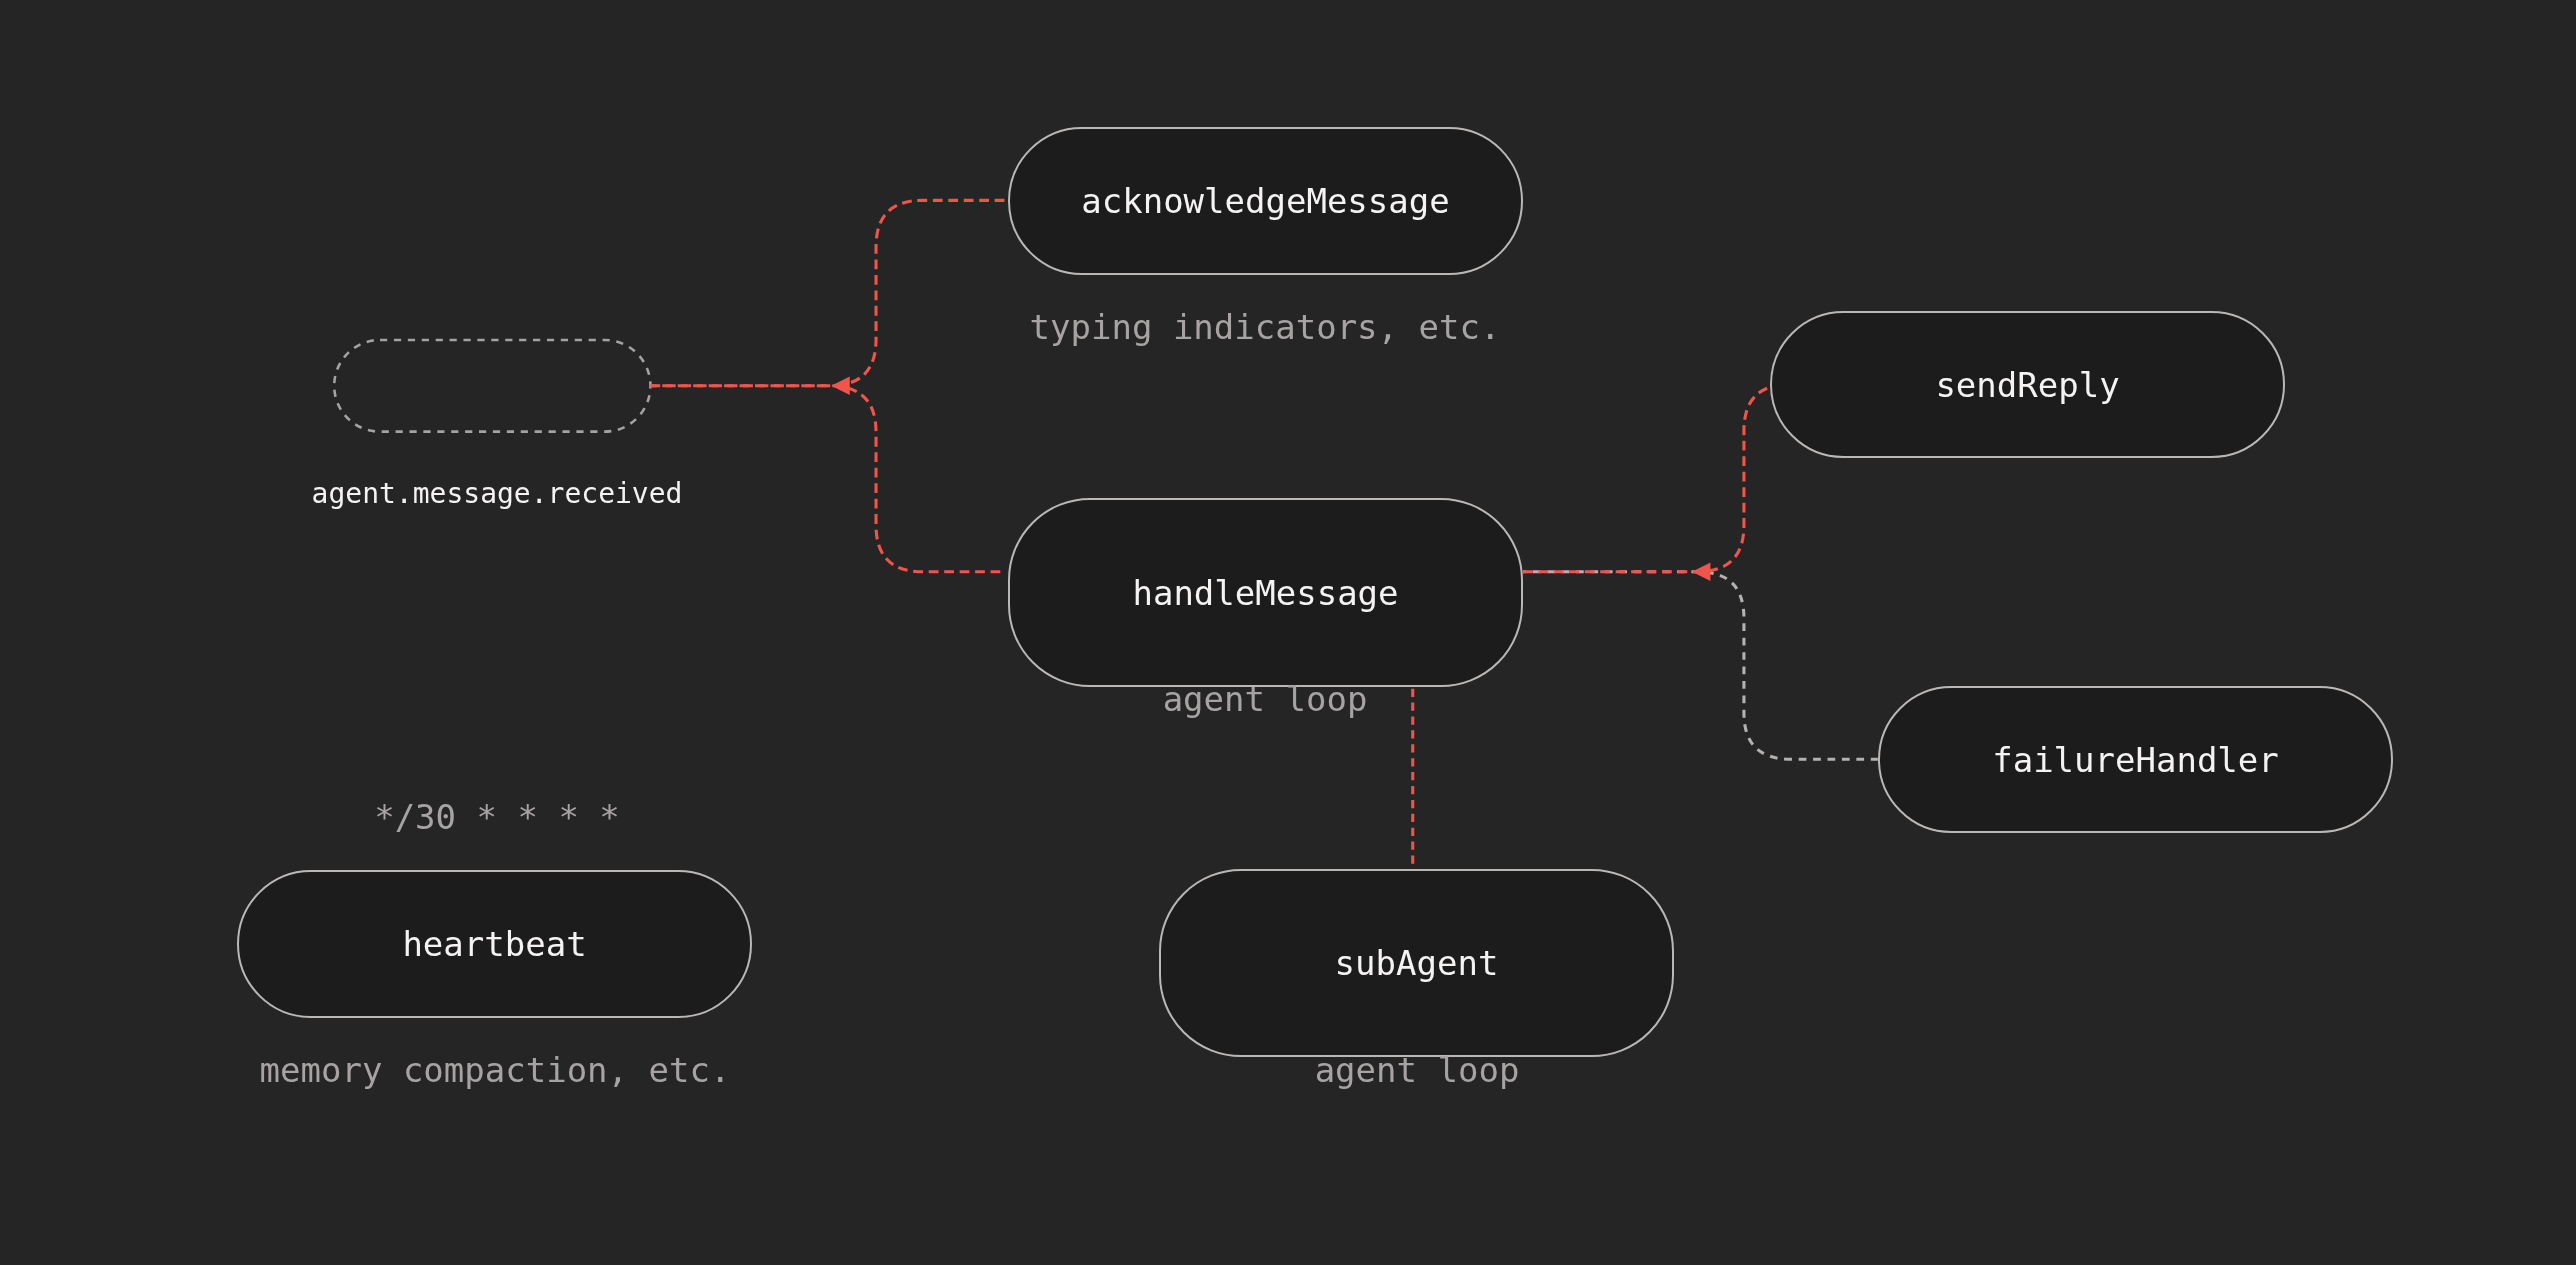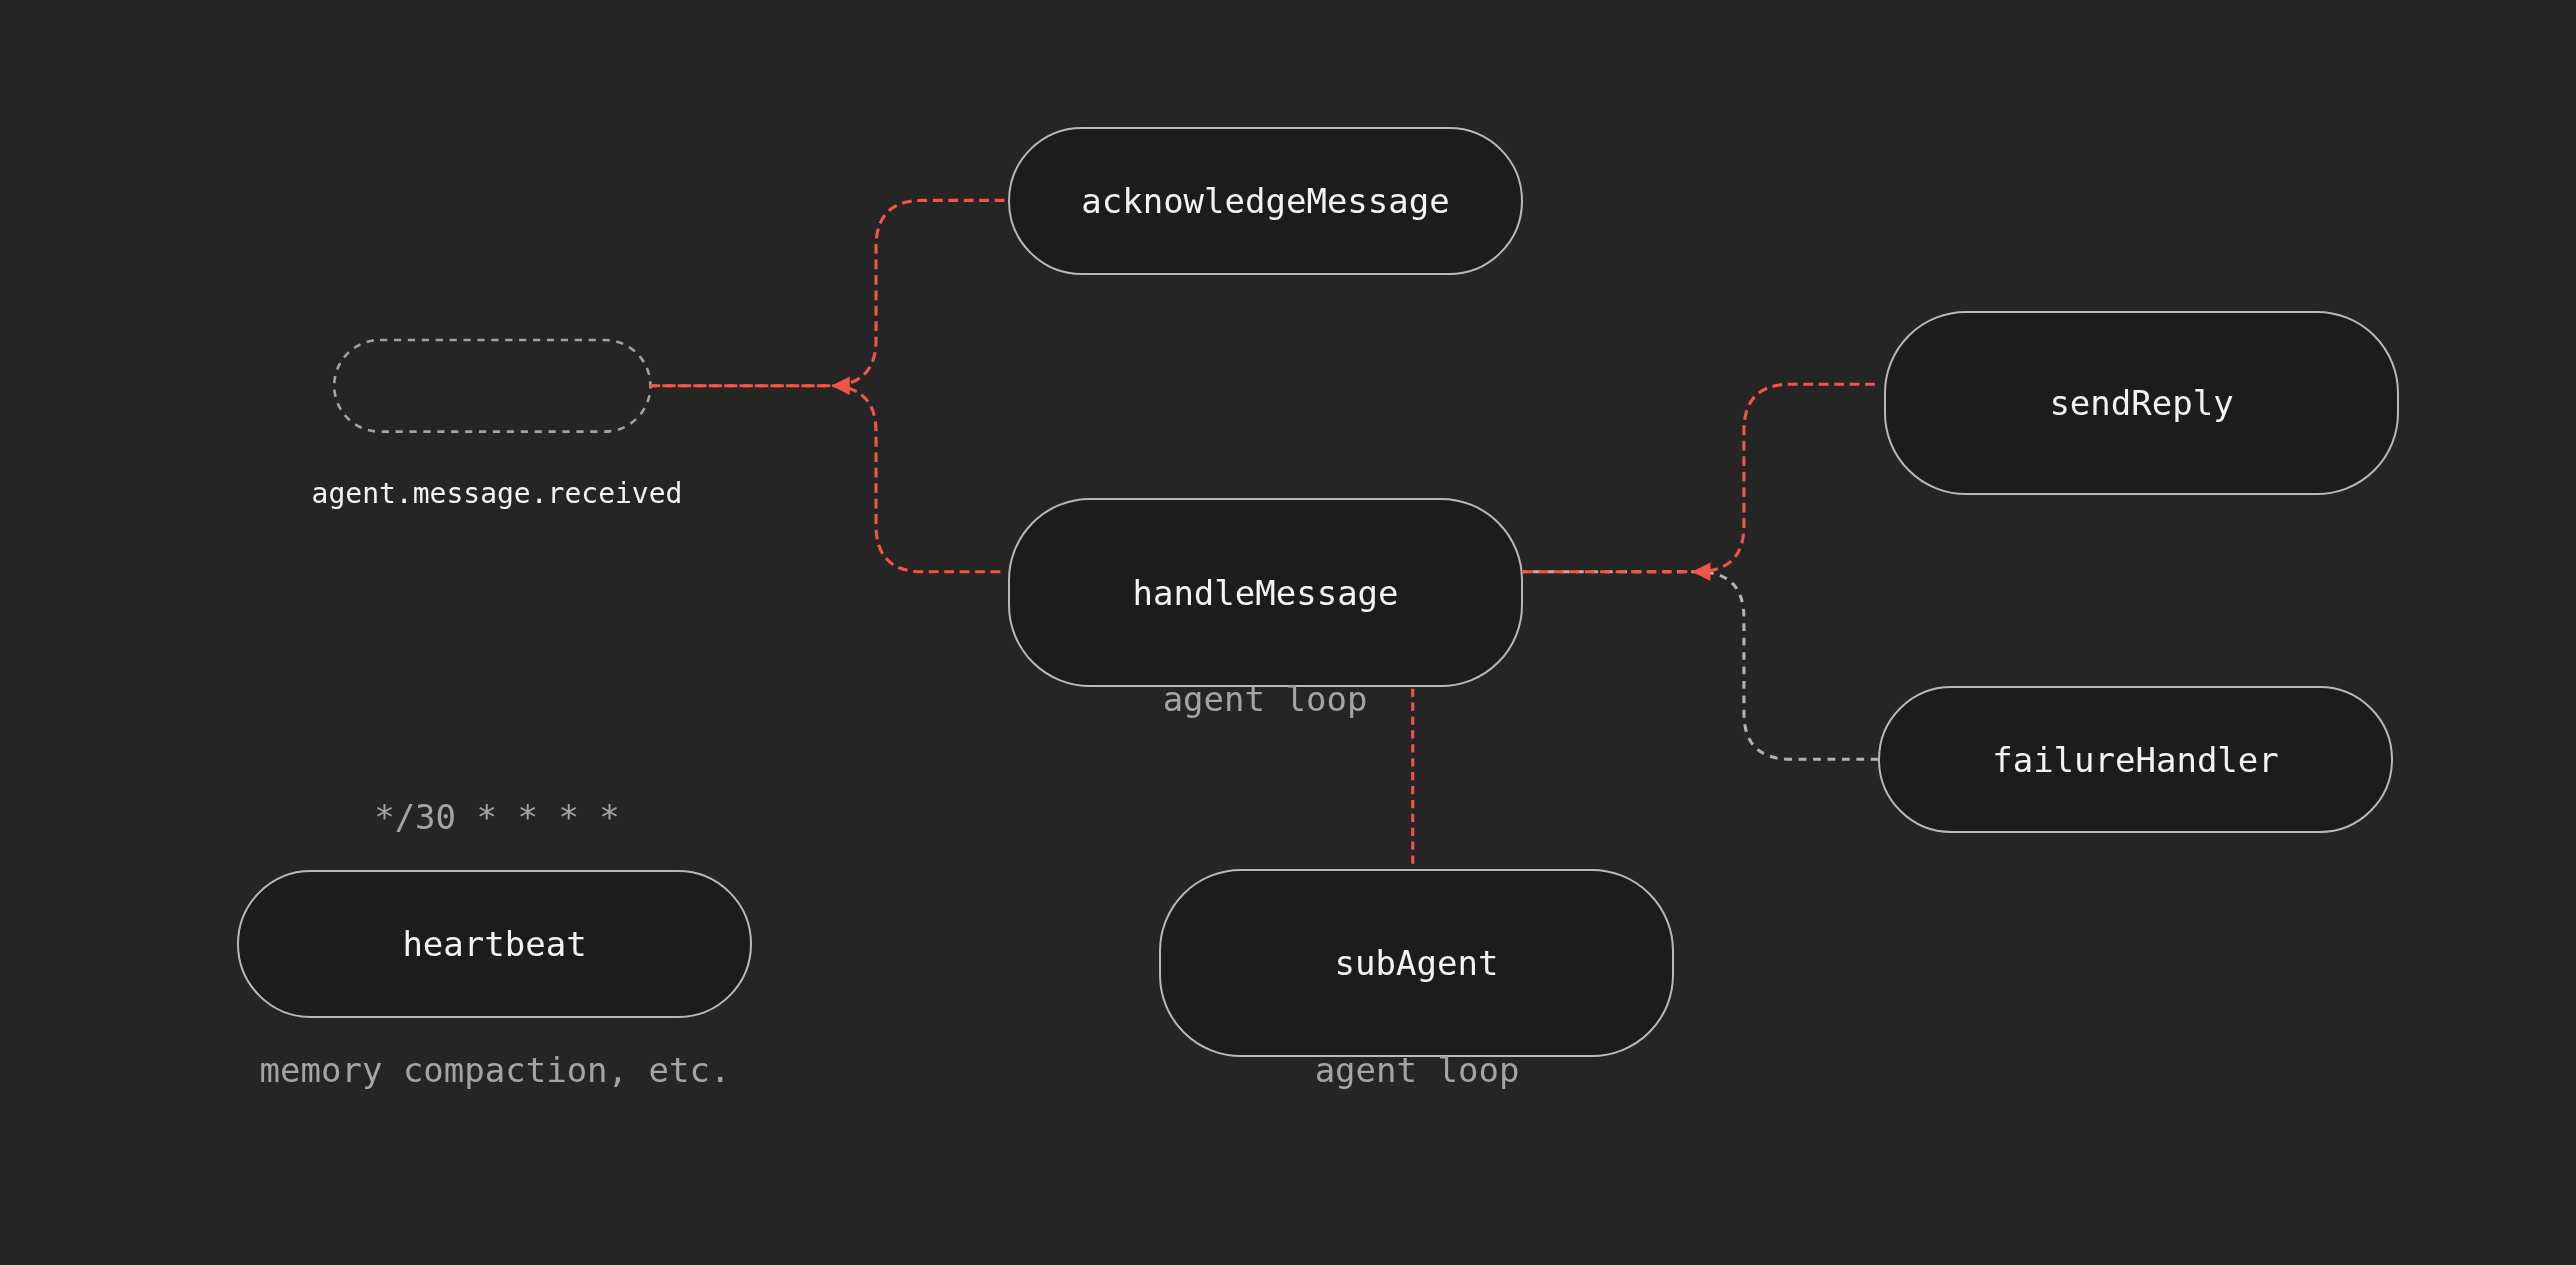--- a/index.html
+++ b/index.html
@@ -84,36 +84,37 @@
   <div class="event-label" style="left:497px; top:493px;">agent.message.received</div>
 
   <div class="node" style="left:1008px; top:127px; width:515px; height:148px;">
     <span class="node-label">acknowledgeMessage</span>
   </div>
 
   <div class="node" style="left:1008px; top:498px; width:515px; height:189px;">
     <span class="node-label">handleMessage</span>
   </div>
 
-  <div class="node" style="left:1884px; top:311px; width:515px; height:184px;">
+  <div class="node" style="left:1770px; top:311px; width:515px; height:147px;">
     <span class="node-label">sendReply</span>
   </div>
 
   <div class="node" style="left:1878px; top:686px; width:515px; height:147px;">
     <span class="node-label">failureHandler</span>
   </div>
 
   <div class="node" style="left:237px; top:870px; width:515px; height:148px;align-items:center;">
     <span class="node-label">heartbeat</span>
   </div>
 
   <div class="node" style="left:1159px; top:869px; width:515px; height:188px;">
     <span class="node-label">subAgent</span>
   </div>
 
+  <div class="caption" style="left:1265px; top:327px;">typing indicators, etc.</div>
 
   <div class="caption" style="left:1265px; top:699px;">agent loop</div>
 
   <div class="caption" style="left:497px; top:817px;">*/30 * * * *</div>
 
   <div class="caption" style="left:495px; top:1070px;">memory compaction, etc.</div>
 
   <div class="caption" style="left:1417px; top:1070px;">agent loop</div>
 
 </div>

